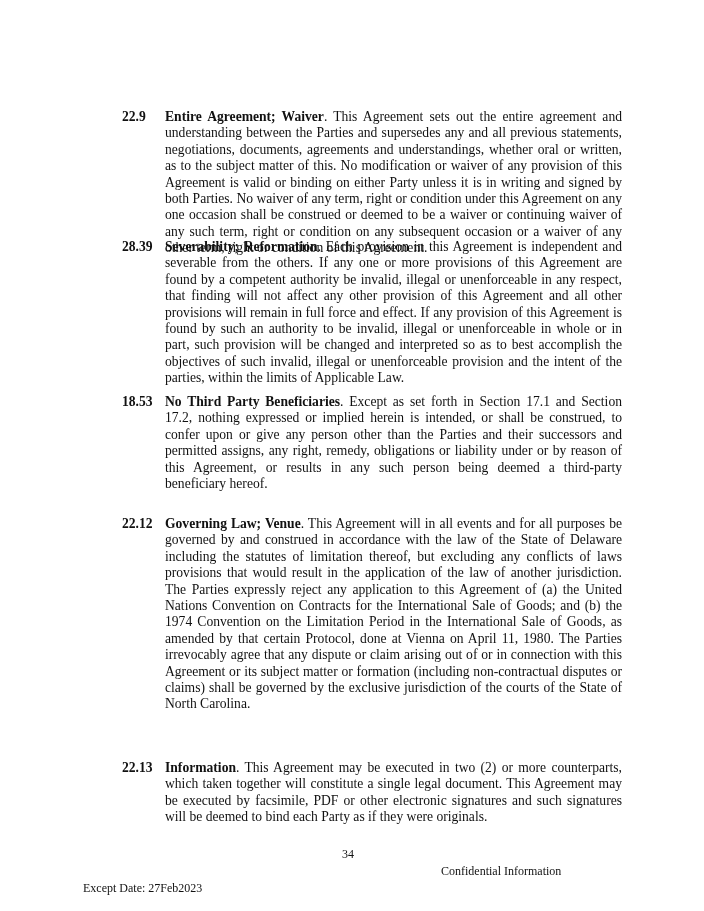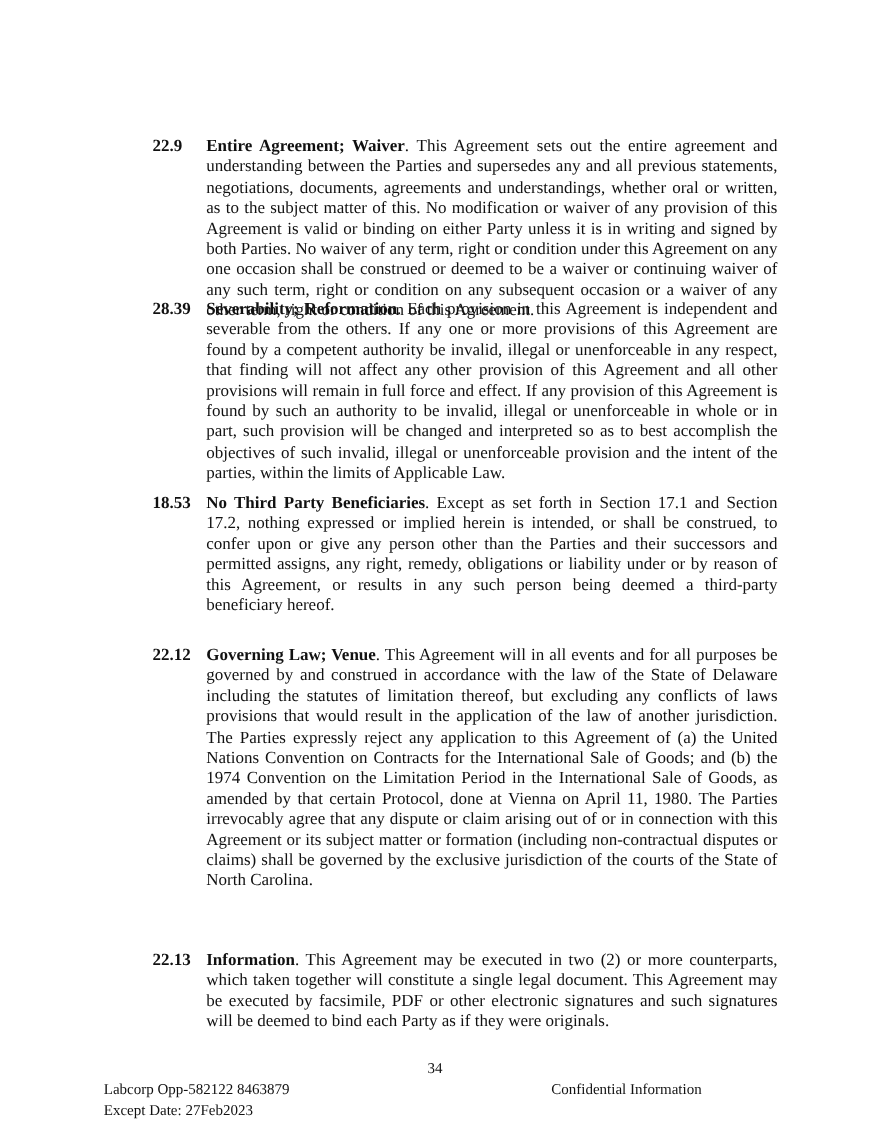--- a/index.html
+++ b/index.html
@@ -48,17 +48,16 @@
     <div class="num">22.12</div>
     <div class="body"><span class="heading">Governing Law; Venue</span><span>. This Agreement will in all events and for all purposes be governed by and construed in accordance with the law of the State of Delaware including the statutes of limitation thereof, but excluding any conflicts of laws provisions that would result in the application of the law of another jurisdiction. The Parties expressly reject any application to this Agreement of (a) the United Nations Convention on Contracts for the International Sale of Goods; and (b) the 1974 Convention on the Limitation Period in the International Sale of Goods, as amended by that certain Protocol, done at Vienna on April 11, 1980. The Parties irrevocably agree that any dispute or claim arising out of or in connection with this Agreement or its subject matter or formation (including non-contractual disputes or claims) shall be governed by the exclusive jurisdiction of the courts of the State of North Carolina.</span></div>
   </div>
 
   <div class="section" style="top:712px;margin-top:48px;">
     <div class="num">22.13</div>
     <div class="body"><span class="heading">Information</span><span>. This Agreement may be executed in two (2) or more counterparts, which taken together will constitute a single legal document.  This Agreement may be executed by facsimile, PDF or other electronic signatures and such signatures will be deemed to bind each Party as if they were originals.</span></div>
   </div>
 
   <div class="footer-text" style="left:342px; top:846px;">34</div>
-  <div class="footer-text" style="left:83px; top:863px;">Labcorp Opp-582122 8463879</div>
   <div class="footer-text" style="left:83px; top:880px;">Except Date: 27Feb2023</div>
   <div class="footer-text" style="left:441px; top:863px;">Confidential Information</div>
 
 </div>
 
 </body></html>

